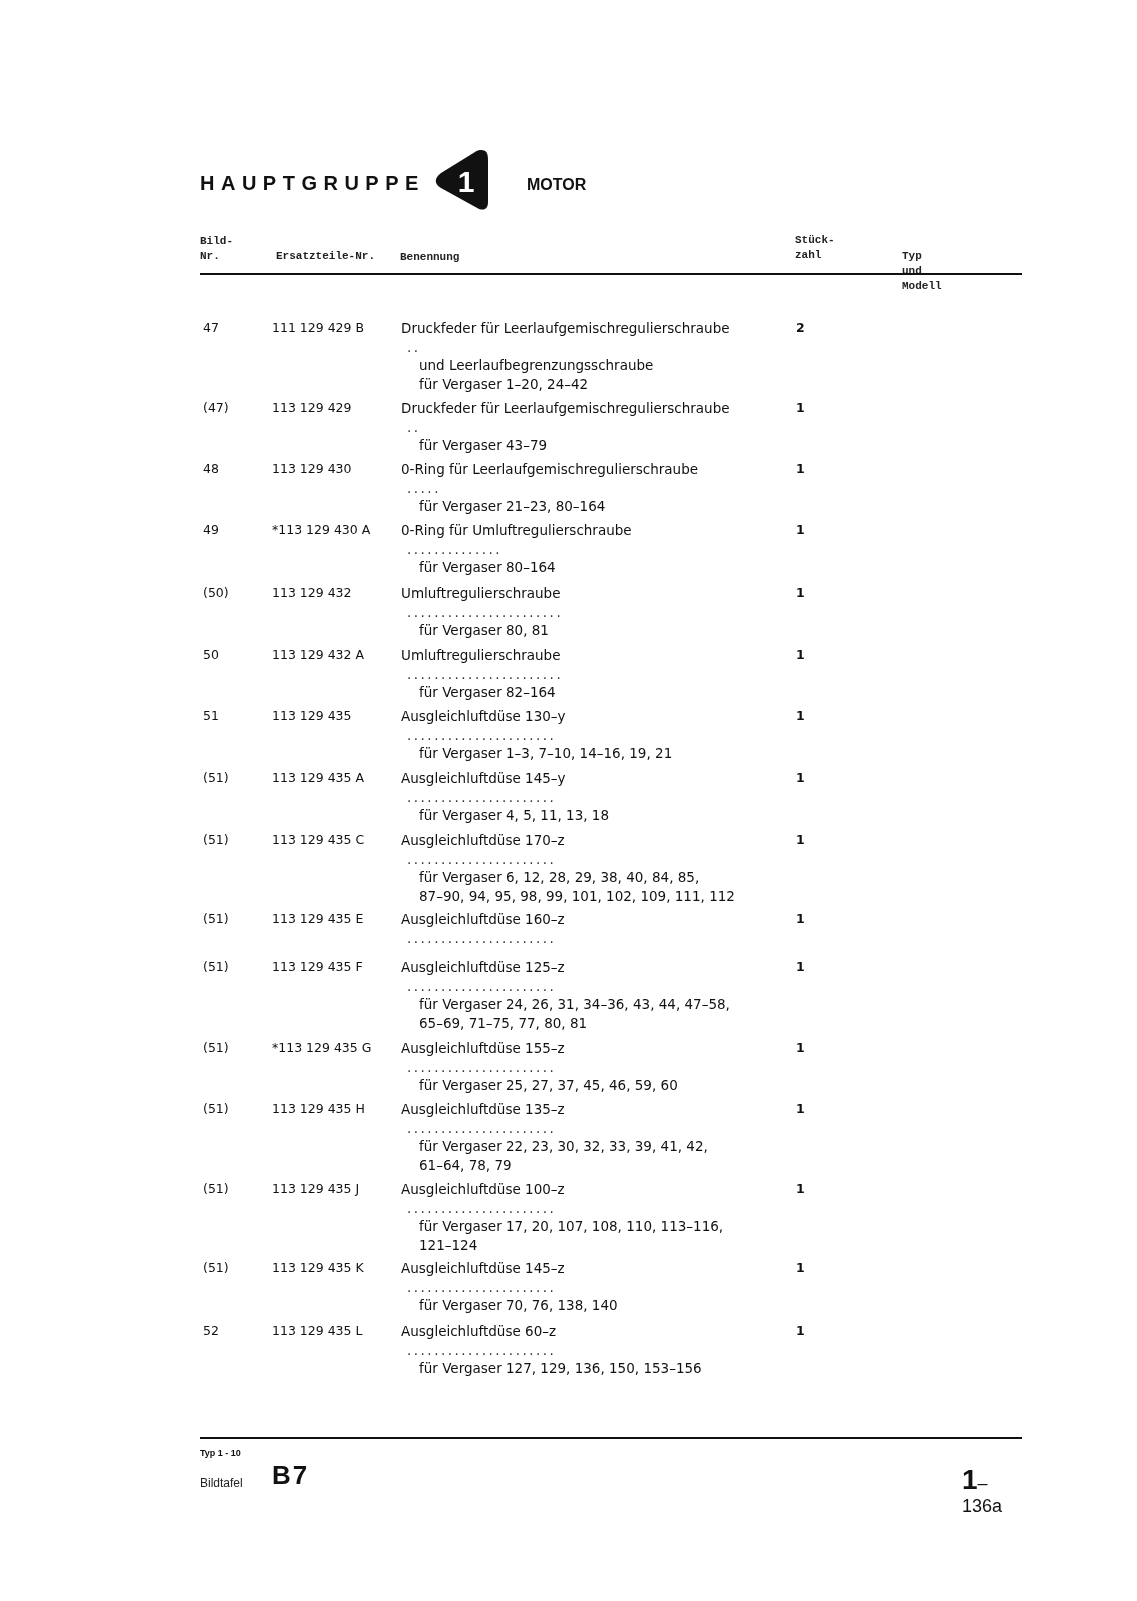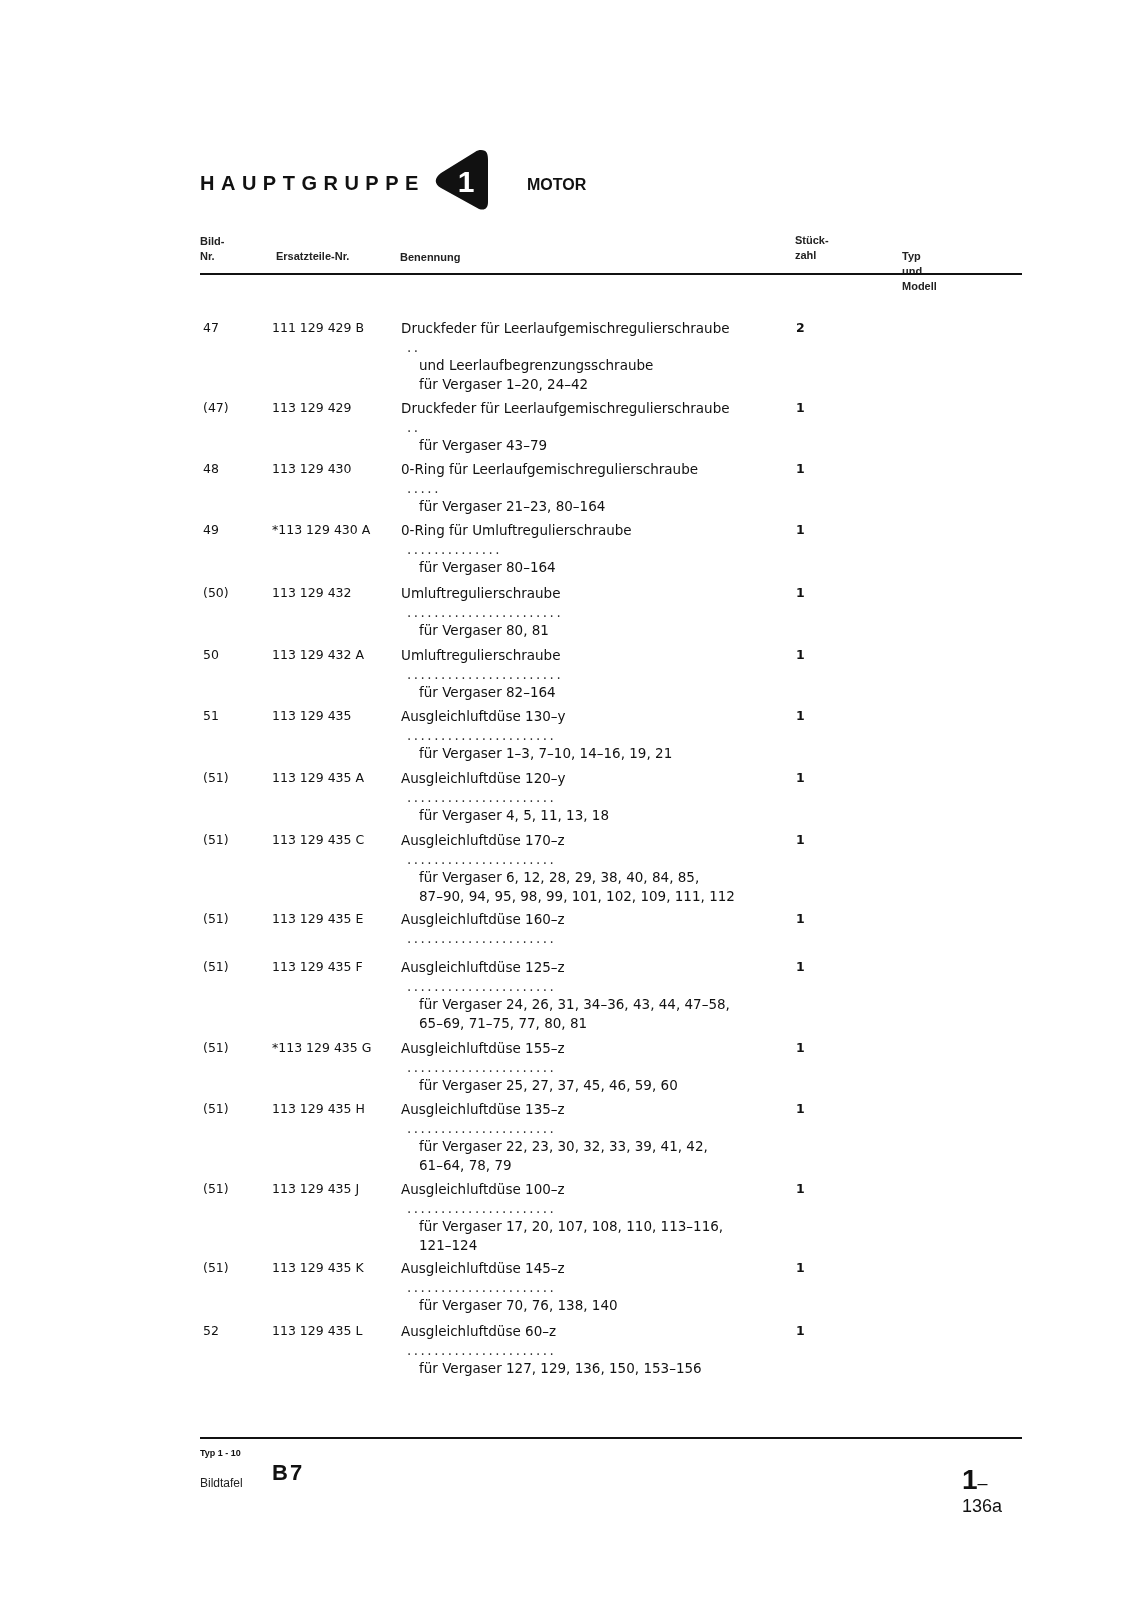--- a/index.html
+++ b/index.html
@@ -19,21 +19,21 @@
       position: absolute; left: 433px; top: 148px; width: 56px; height: 64px;
     }
     .hg-badge svg { width: 100%; height: 100%; display: block; }
     .hg-motor {
       position: absolute; left: 527px; top: 176px;
       font-family: "Liberation Sans", sans-serif; font-weight: bold;
       font-size: 16px; color: #111;
     }
 
     .colhead {
-      position: absolute; font-family: Liberation Sans, sans-serif;
+      position: absolute; font-family: Liberation Mono, monospace;
       font-weight: bold; font-size: 11px; line-height: 15px; color: #222;
     }
     .ch-bild { left: 200px; top: 234px; }
     .ch-ersatz { left: 276px; top: 249px; }
     .ch-benennung { left: 400px; top: 250px; }
     .ch-stueck { left: 795px; top: 233px; }
     .ch-typ { left: 858px; top: 249px; margin-left: 44px; }
     .rule {
       position: absolute; height: 2px; background: #111;
     }
@@ -62,21 +62,21 @@
     .ft-typ {
       position: absolute; left: 200px; top: 1448px;
       font-family: "Liberation Sans", sans-serif; font-weight: bold; font-size: 9px;
     }
     .ft-bild-label {
       position: absolute; left: 200px; top: 1476px;
       font-family: "Liberation Sans", sans-serif; font-size: 12px; color: #222;
     }
     .ft-bild-value {
       position: absolute; left: 272px; top: 1460px;
-      font-family: "Liberation Sans", sans-serif; font-weight: bold; font-size: 22px;
+      font-family: "Liberation Sans", sans-serif; font-weight: bold; font-size: 26px;
       letter-spacing: 2px;
     }
     .ft-page {
       position: absolute; left: 962px; top: 1464px;
       font-family: "Liberation Sans", sans-serif; color: #111;
     }
     .ft-page .big { font-weight: bold; font-size: 28px; }
     .ft-page .small { font-size: 18px; }
   </style>
 </head>
@@ -191,21 +191,21 @@
           </div>
           <div class="desc-sub">für Vergaser 1–3, 7–10, 14–16, 19, 21</div>
         </div>
         <div class="cell-qty">1</div>
       </div>
       <div class="row" style="top: 769px;">
         <div class="cell-nr">(51)</div>
         <div class="cell-part">113 129 435 A</div>
         <div class="cell-desc">
           <div class="desc-main">
-            <span class="name">Ausgleichluftdüse 120–y</span>
+            <span class="name">Ausgleichluftdüse 145–y</span>
             <span class="leader">......................</span>
           </div>
           <div class="desc-sub">für Vergaser 4, 5, 11, 13, 18</div>
         </div>
         <div class="cell-qty">1</div>
       </div>
       <div class="row" style="top: 831px;">
         <div class="cell-nr">(51)</div>
         <div class="cell-part">113 129 435 C</div>
         <div class="cell-desc">

